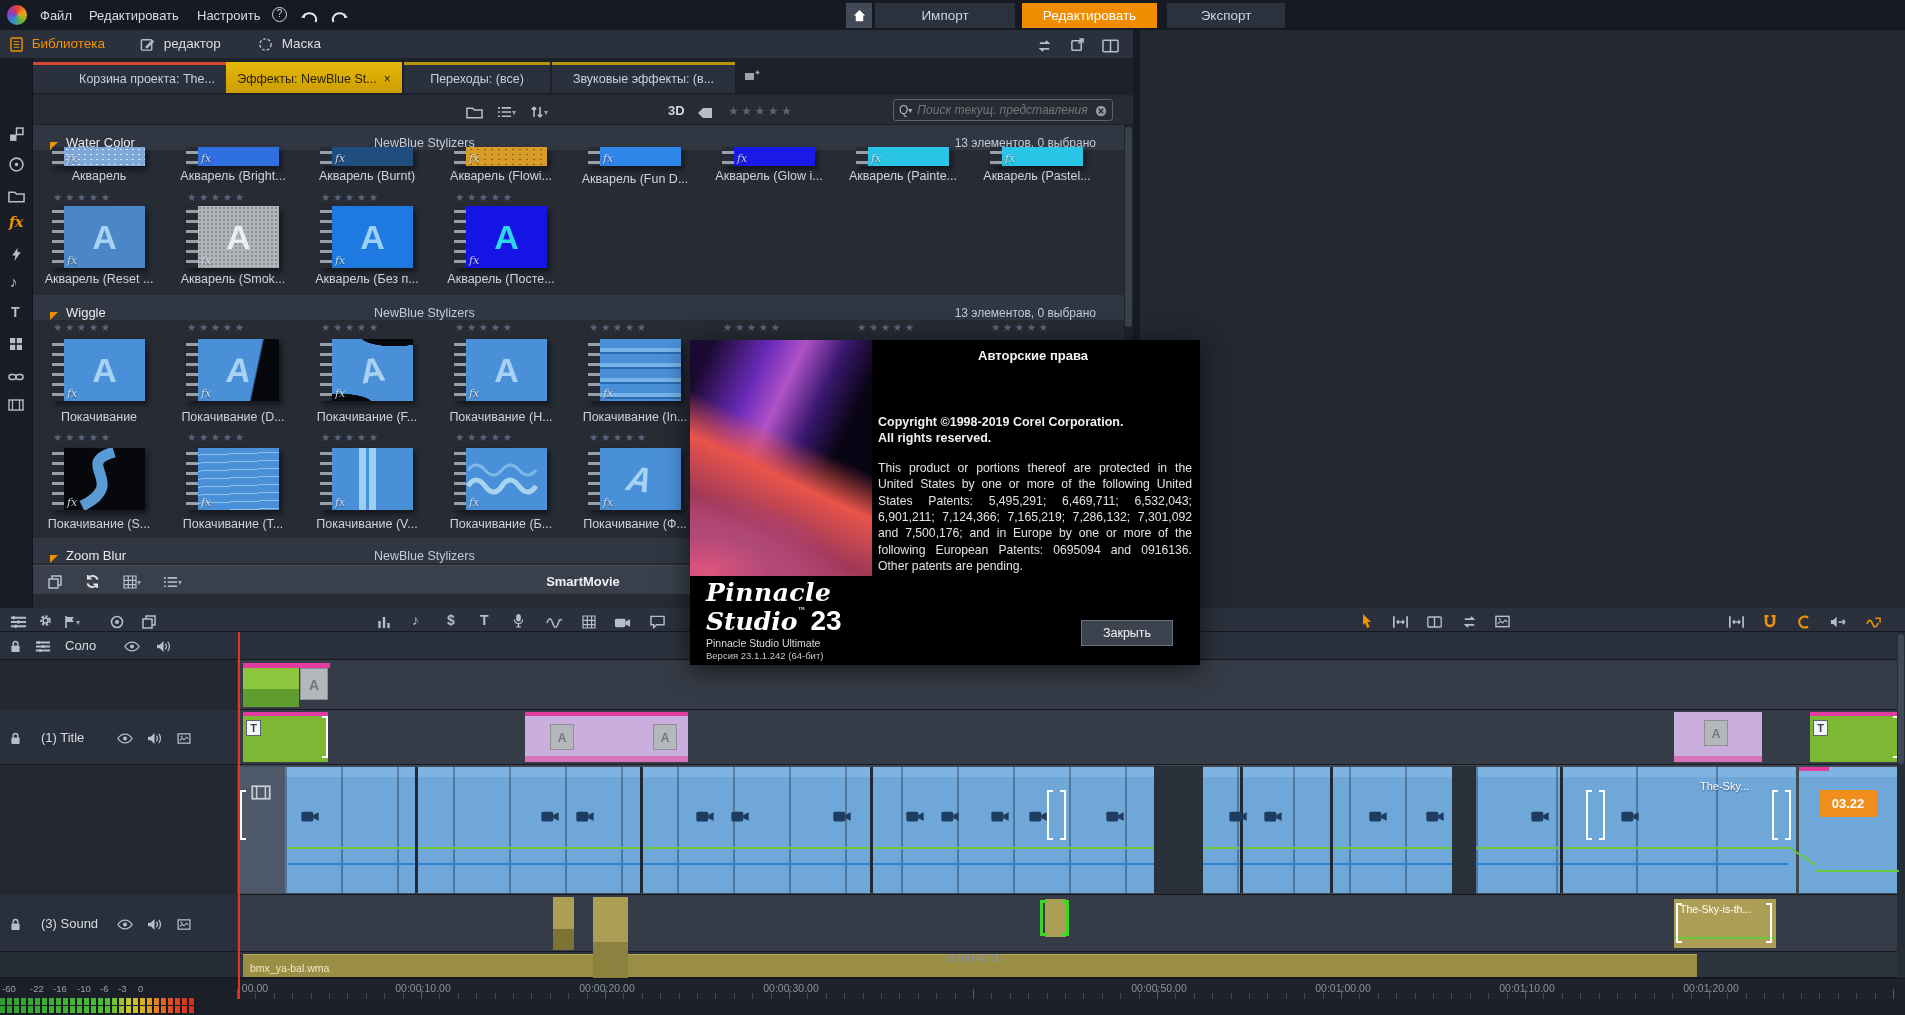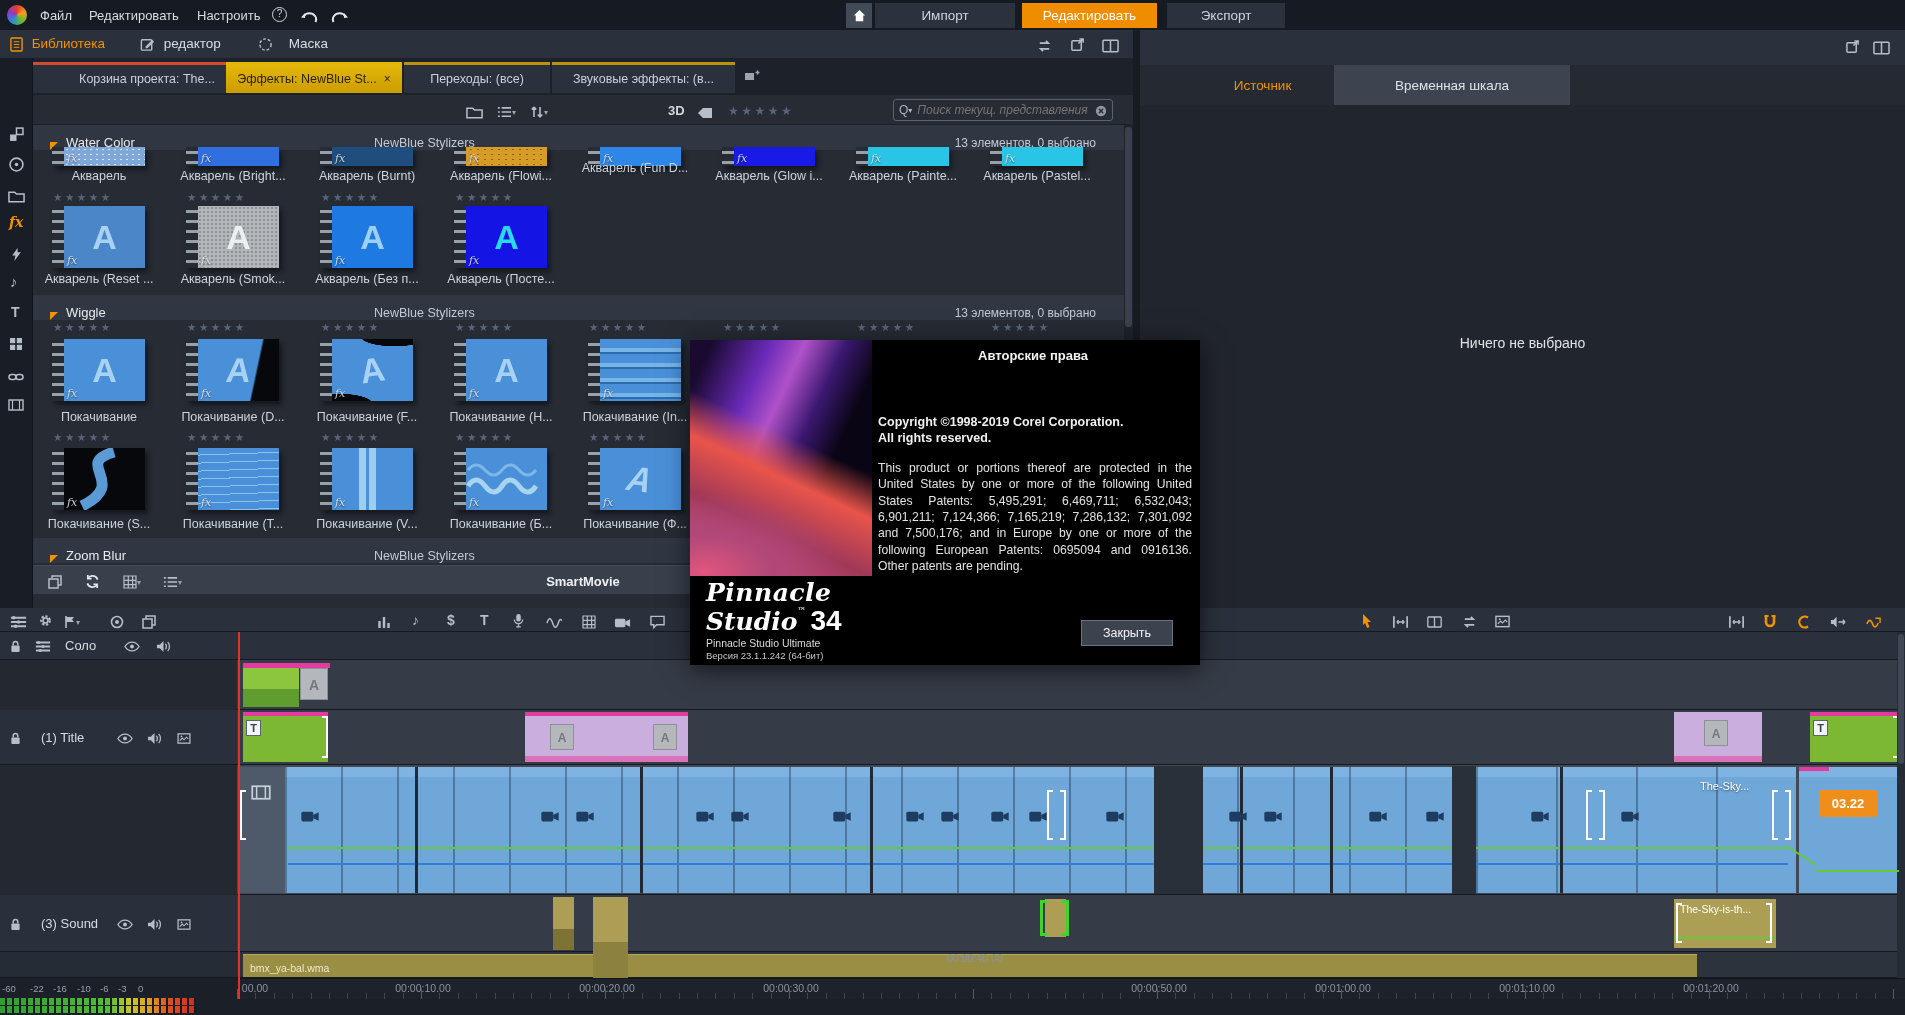--- a/index.html
+++ b/index.html
@@ -254,21 +254,21 @@
     <div class="ab" style="left:140px;top:6px">
       <svg class="u" width="15" height="15">
           <use href="#s-pencil"></use>
         </svg>
       <span style="font-size:13.5px;margin-left:5px;color:#d9dee4">редактор</span>
     </div>
     <div class="ab" style="left:258px;top:6px">
       <svg class="u" width="15" height="15">
           <use href="#s-dashcircle"></use>
         </svg>
-      <span style="font-size:13.5px;margin-left:12px;color:#d9dee4">Маска</span>
+      <span style="font-size:13.5px;margin-left:5px;color:#d9dee4">Маска</span>
     </div>
     <div class="ab" style="left:1036px;top:7px"><svg class="u" width="17" height="14">
           <use href="#s-swap"></use>
         </svg></div>
     <div class="ab" style="left:1070px;top:6px"><svg class="u" width="15" height="15">
           <use href="#s-ext"></use>
         </svg></div>
     <div class="ab" style="left:1102px;top:7px"><svg class="u" width="17" height="14">
           <use href="#s-cols"></use>
         </svg></div>
@@ -383,21 +383,21 @@
     </div>
   <div class="thumb" style="left:990px;top:147px;height:19px;background:#29c5e6">
       <span class="spr"></span>
       <span class="fxb">fx</span>
     </div>
 
   <div class="ab lbl" style="left:39px;top:169px;width:120px">Акварель</div>
   <div class="ab lbl" style="left:173px;top:169px;width:120px">Акварель (Bright...</div>
   <div class="ab lbl" style="left:307px;top:169px;width:120px">Акварель (Burnt)</div>
   <div class="ab lbl" style="left:441px;top:169px;width:120px">Акварель (Flowi...</div>
-  <div class="ab lbl" style="left:575px;top:161px;width:120px">Акварель (Fun D...</div>
+  <div class="ab lbl" style="left:575px;top:172px;width:120px">Акварель (Fun D...</div>
   <div class="ab lbl" style="left:709px;top:169px;width:120px">Акварель (Glow i...</div>
   <div class="ab lbl" style="left:843px;top:169px;width:120px">Акварель (Painte...</div>
   <div class="ab lbl" style="left:977px;top:169px;width:120px">Акварель (Pastel...</div>
 
   <div class="ab stars" style="left:53px;top:191px">★★★★★</div>
   <div class="ab stars" style="left:187px;top:191px">★★★★★</div>
   <div class="ab stars" style="left:321px;top:191px">★★★★★</div>
   <div class="ab stars" style="left:455px;top:191px">★★★★★</div>
 
   <div class="thumb" style="left:52px;top:206px;height:62px;background:#4a86c8">
@@ -534,39 +534,20 @@
           <use href="#s-grid3"></use>
         </svg><span style="font-size:8px;color:#9aa3ae">▾</span></div>
     <div class="ab" style="left:130px;top:7px"><svg class="u" width="15" height="14">
           <use href="#s-list"></use>
         </svg><span style="font-size:8px;color:#9aa3ae">▾</span></div>
     <div class="ab" style="left:490px;top:8px;width:120px;text-align:center;font-weight:bold;font-size:13px;color:#eef1f4">SmartMovie</div>
   </div>
 
   <div class="ab" style="left:1133px;top:30px;width:7px;height:578px;background:#171b22"></div>
 
-  <div class="ab" style="left:1140px;top:30px;width:765px;height:578px;background:#21252d">
-    <div class="ab" style="left:0;top:0;width:765px;height:35px;background:#2b313c">
-      <div class="ab" style="left:705px;top:8px"><svg class="u" width="15" height="15">
-            <use href="#s-ext"></use>
-          </svg></div>
-      <div class="ab" style="left:733px;top:9px"><svg class="u" width="17" height="14">
-            <use href="#s-cols"></use>
-          </svg></div>
-    </div>
-    <div class="ab" style="left:0;top:35px;width:765px;height:40px;background:#242932">
-      <div class="ab" style="left:50px;top:0;width:145px;height:40px;display:flex;align-items:center;justify-content:center">
-        <span class="orange" style="font-size:13.5px">Источник</span>
-      </div>
-      <div class="ab" style="left:194px;top:0;width:236px;height:40px;background:#3d4450;display:flex;align-items:center;justify-content:center">
-        <span style="font-size:13.5px;color:#dfe3e8">Временная шкала</span>
-      </div>
-    </div>
-    <div class="ab" style="left:0;top:305px;width:765px;text-align:center;font-size:14px;color:#dfe3e8">Ничего не выбрано</div>
-  </div>
 
   <div class="ab" style="left:0;top:608px;width:1905px;height:24px;background:#2b313c;border-bottom:1px solid #151a21">
     <div class="ab" style="left:10px;top:5px"><svg class="u" width="17" height="14">
           <use href="#s-tracks"></use>
         </svg></div>
     <div class="ab" style="left:38px;top:4px"><svg class="u" width="15" height="15">
           <use href="#s-gear"></use>
         </svg></div>
     <div class="ab" style="left:64px;top:5px"><svg class="u" width="12" height="14">
           <use href="#s-flag"></use>
@@ -858,21 +839,21 @@
           #000"></div>
     <div class="ab" style="left:188px;top:8px;width:310px;text-align:center;font-weight:bold;font-size:13px;color:#f2f2f2">Авторские права</div>
     <div class="ab" style="left:188px;top:74px;width:314px;font-weight:bold;font-size:12.5px;line-height:1.28;color:#f0f0f0">
       <div>Copyright ©1998-2019 Corel Corporation.</div>
       <div>All rights reserved.</div>
     </div>
     <div class="ab" style="left:188px;top:120px;width:314px;font-size:12.2px;line-height:1.34;text-align:justify;color:#e2e2e2">This product or portions thereof are protected in the United States by one or more of the following United States Patents: 5,495,291; 6,469,711; 6,532,043; 6,901,211; 7,124,366; 7,165,219; 7,286,132; 7,301,092 and 7,500,176; and in Europe by one or more of the following European Patents: 0695094 and 0916136. Other patents are pending.</div>
     <div class="ab" style="left:16px;top:238px;color:#fff;font-family:'DejaVu Serif',serif;font-style:italic;font-weight:bold">
       <div style="font-size:25px;letter-spacing:.5px">Pinnacle</div>
       <div style="font-size:25px;margin-top:-2px">
-        <span>Studio</span><span style="font-size:8px;vertical-align:top">™</span><span style="font-style:normal;font-family:'Liberation Sans',sans-serif;font-size:28px;margin-left:5px">34</span>
+        <span>Studio</span><span style="font-size:8px;vertical-align:top">™</span><span style="font-style:normal;font-family:'Liberation Sans',sans-serif;font-size:28px;margin-left:5px">23</span>
       </div>
     </div>
     <div class="ab" style="left:16px;top:297px;font-size:10.5px;color:#dcdcdc">Pinnacle Studio Ultimate</div>
     <div class="ab" style="left:16px;top:310px;font-size:9.5px;color:#c8c8c8">Версия 23.1.1.242 (64-бит)</div>
     <div class="ab" style="left:391px;top:280px;width:92px;height:26px;background:#3d434e;border:1px solid #6a7380;color:#f0f2f4;font-size:12.5px;display:flex;align-items:center;justify-content:center;cursor:pointer">Закрыть</div>
   </div>
 
 </div>
 
 </body></html>

